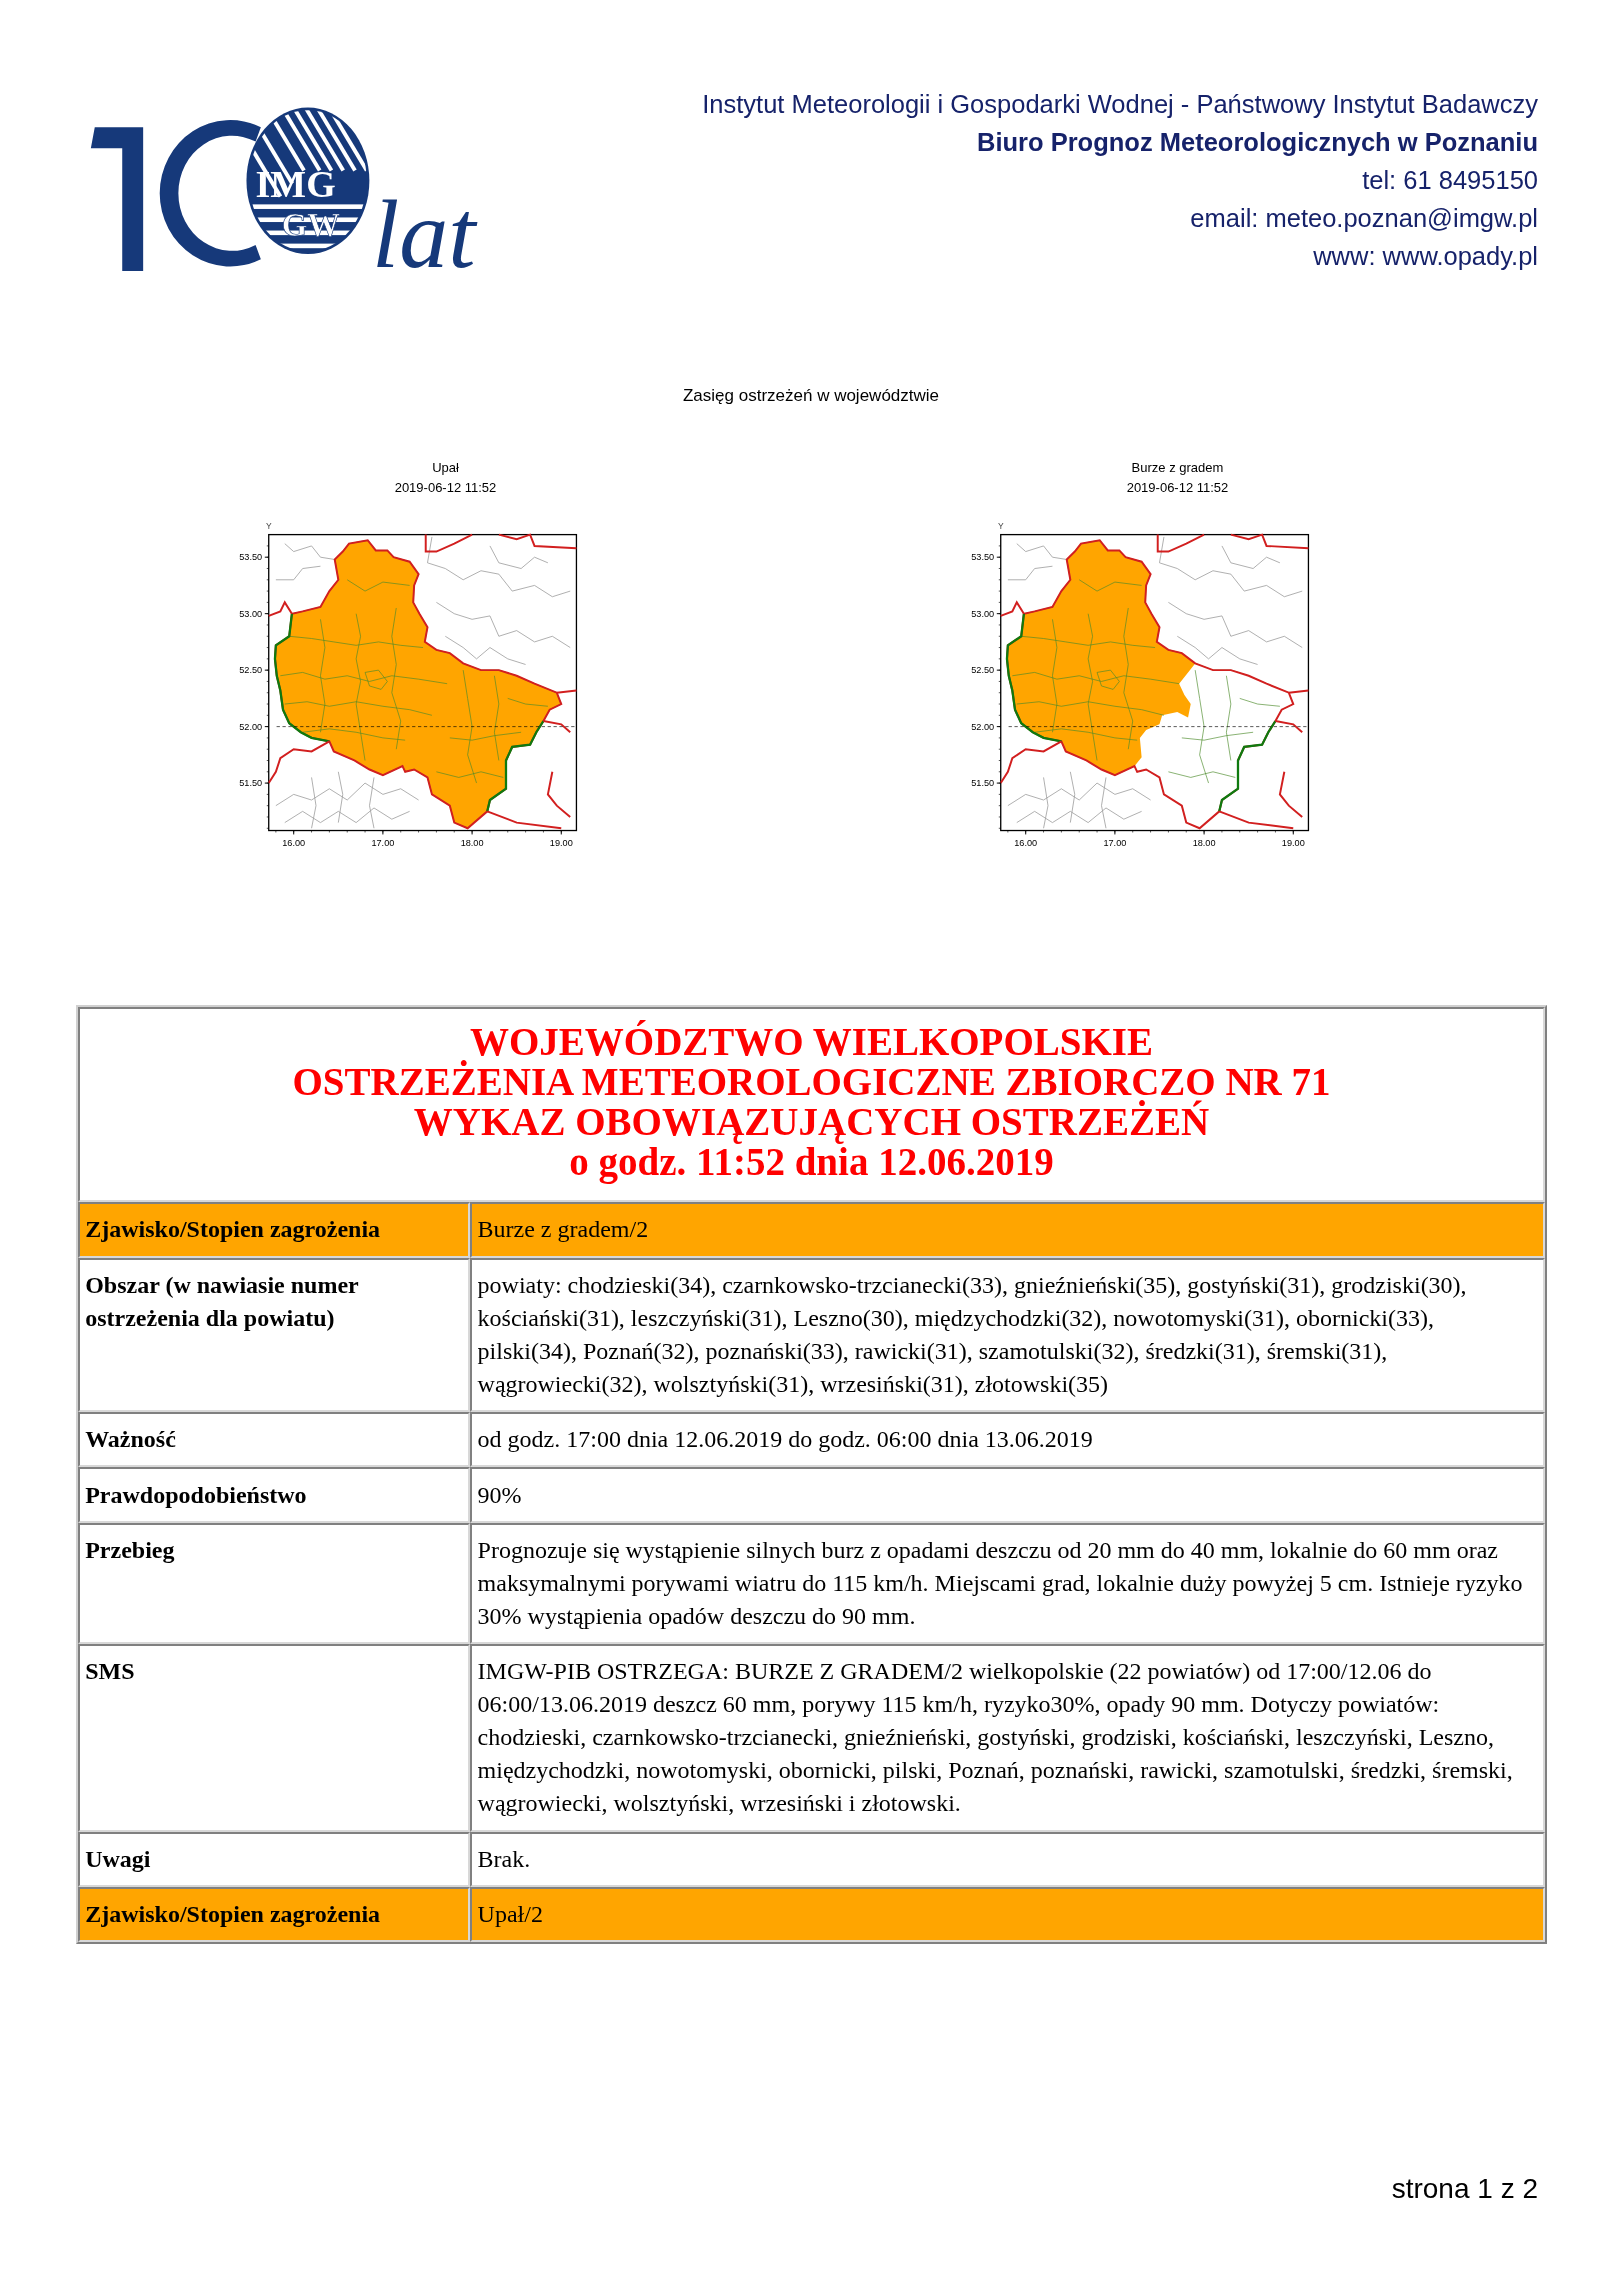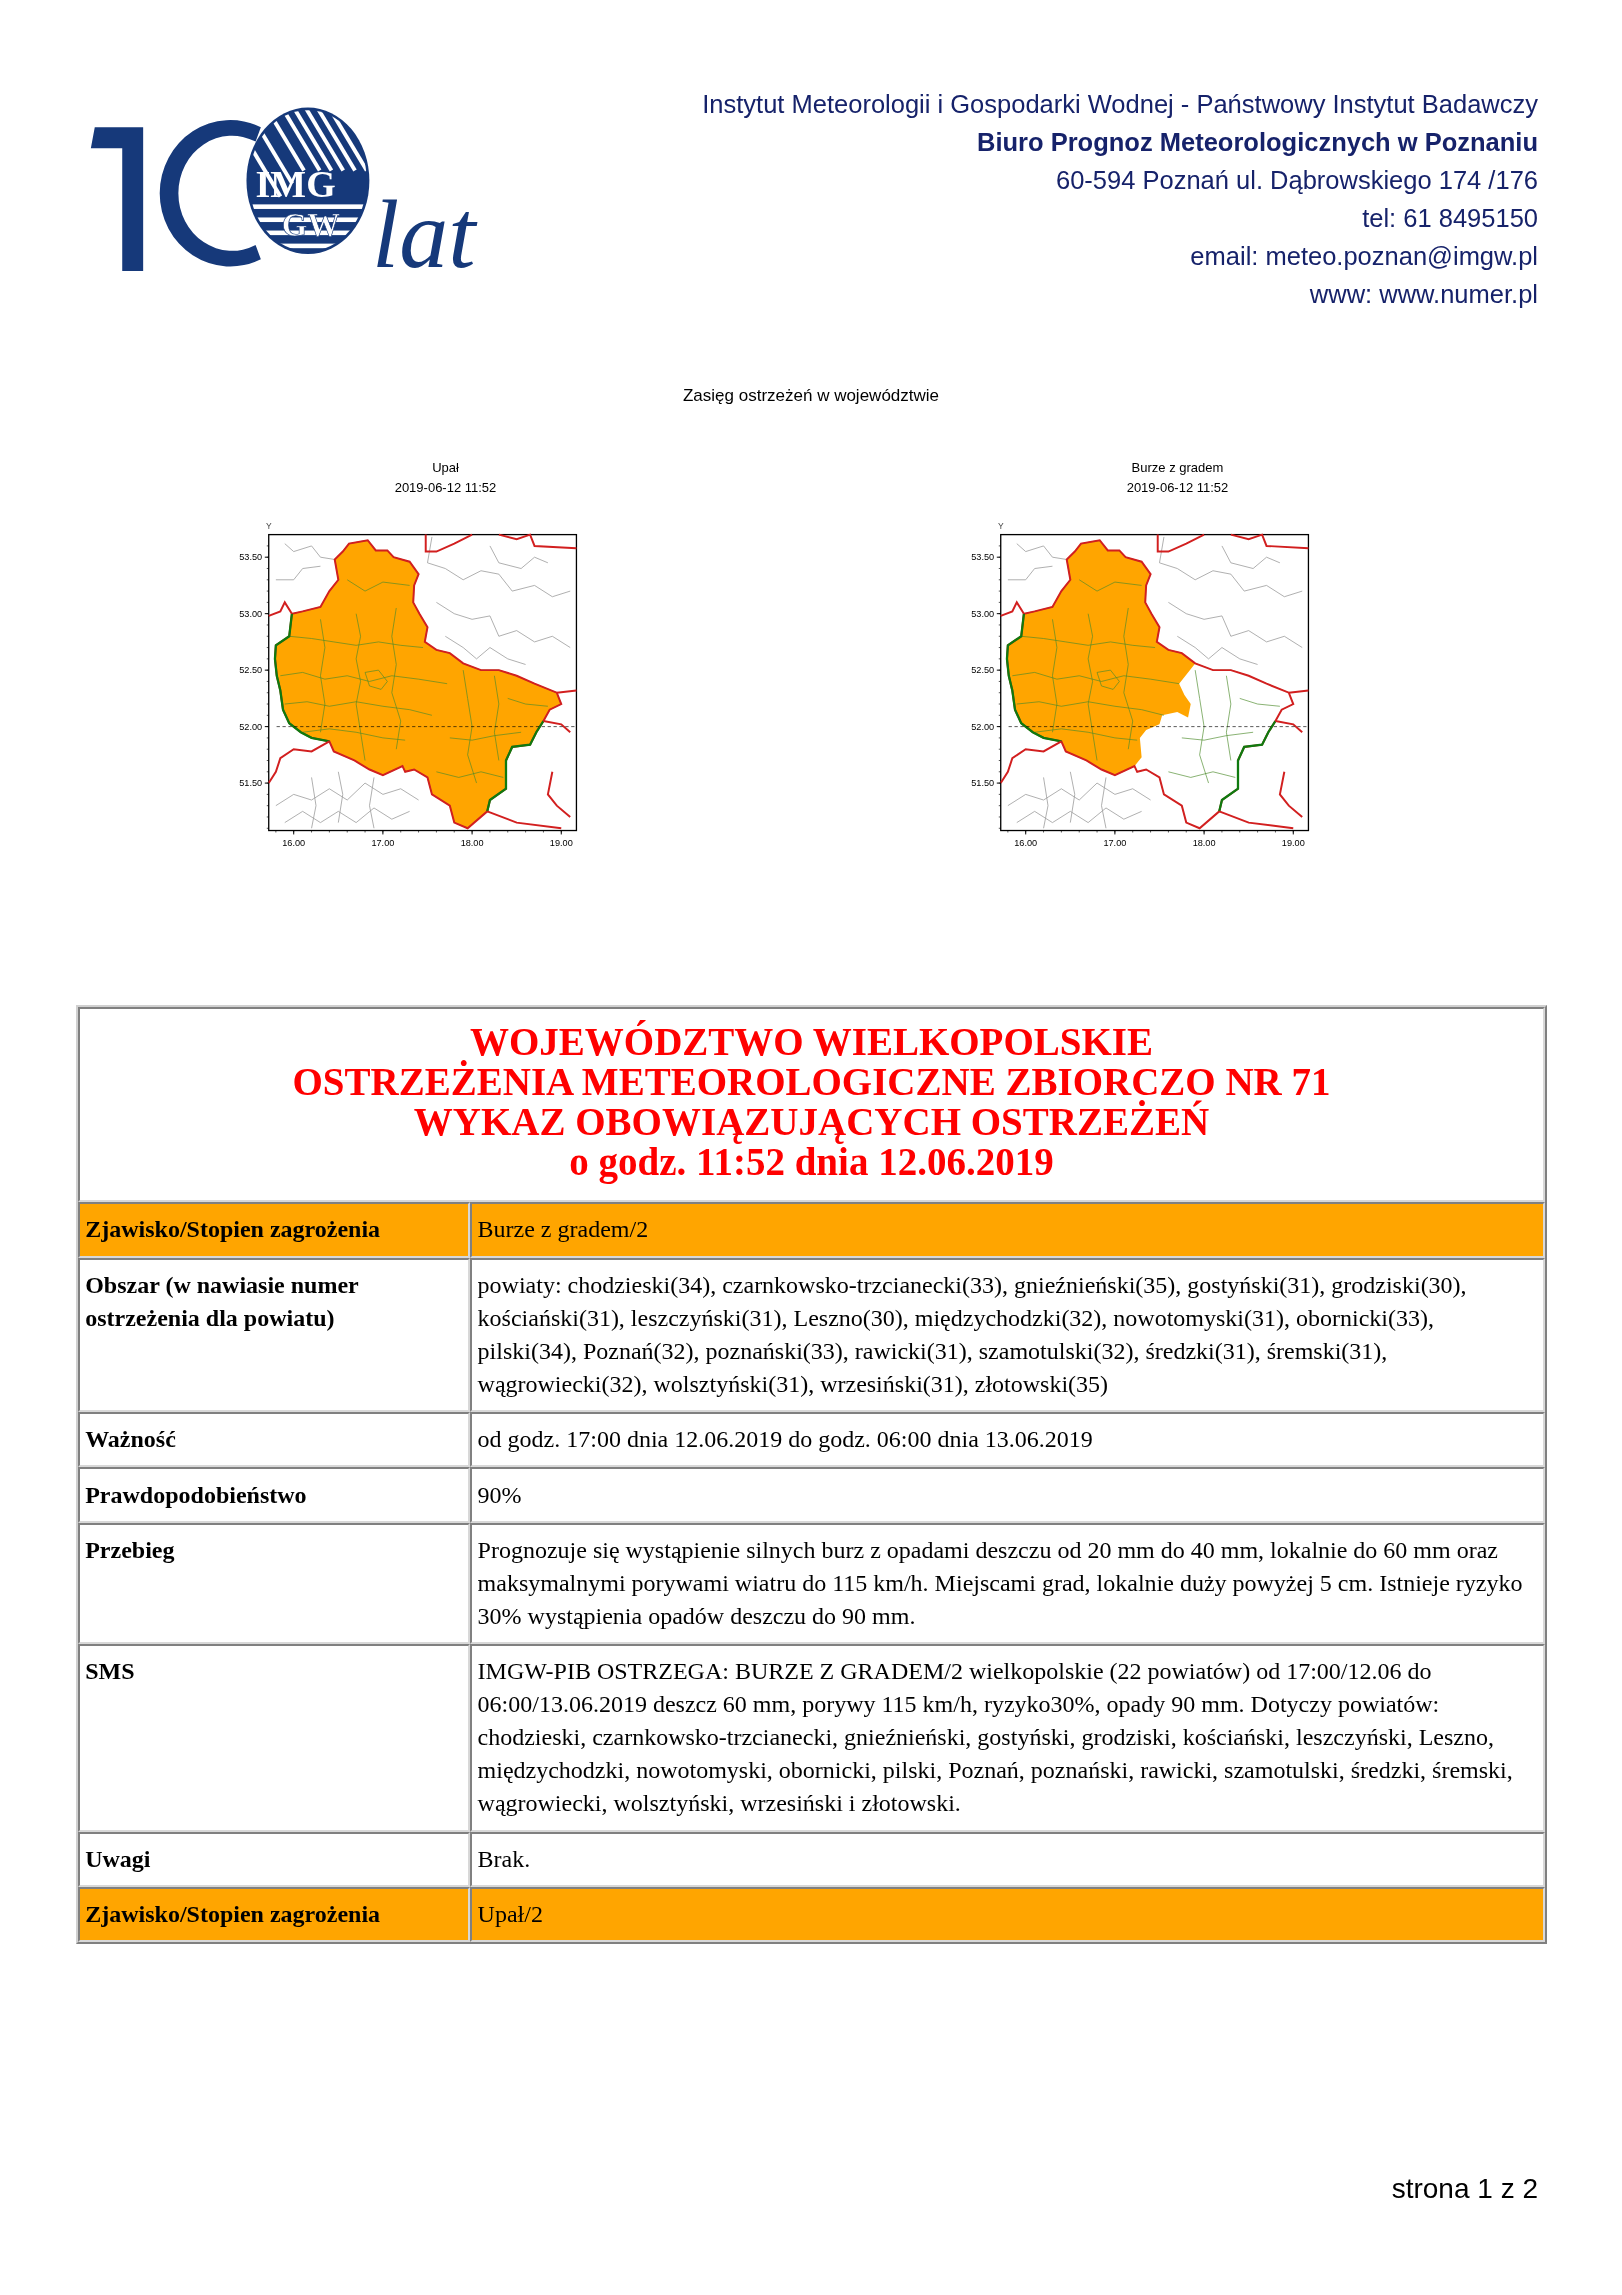--- a/index.html
+++ b/index.html
@@ -66,24 +66,23 @@
     </g>
     <text x="262" y="140" font-family="Liberation Serif, serif" font-weight="bold" font-size="58" fill="#ffffff">IMG</text>
     <text x="302" y="200" font-family="Liberation Serif, serif" font-weight="bold" font-size="50" fill="#ffffff" stroke="#16397a" stroke-width="1">GW</text>
     <text x="440" y="248" font-family="Liberation Serif, serif" font-style="italic" font-size="150" fill="#16397a">lat</text>
   </svg>
 </div>
 
 <div class="org">
   <div>Instytut Meteorologii i Gospodarki Wodnej - Państwowy Instytut Badawczy</div>
   <div class="bold">Biuro Prognoz Meteorologicznych w Poznaniu</div>
-  <div>60-594 Poznań ul. Dąbrowskiego 174 /176</div>
   <div>tel: 61 8495150</div>
   <div>email: meteo.poznan@imgw.pl</div>
-  <div>www: www.numer.pl</div>
+  <div>www: www.opady.pl</div>
 </div>
 
 <div class="section-title">Zasięg ostrzeżeń w województwie</div>
 
 <div class="map-block left">
   <div class="map-caption">Upał</div>
   <div class="map-caption">2019-06-12 11:52</div>
   <svg class="map-svg" id="map0" width="419" height="478" viewBox="0 0 640 730">
       <rect x="50" y="36" width="470" height="452" fill="#ffffff" stroke="#000" stroke-width="2"></rect>
       <g stroke="#9a9a9a" stroke-width="1.2" fill="none">

